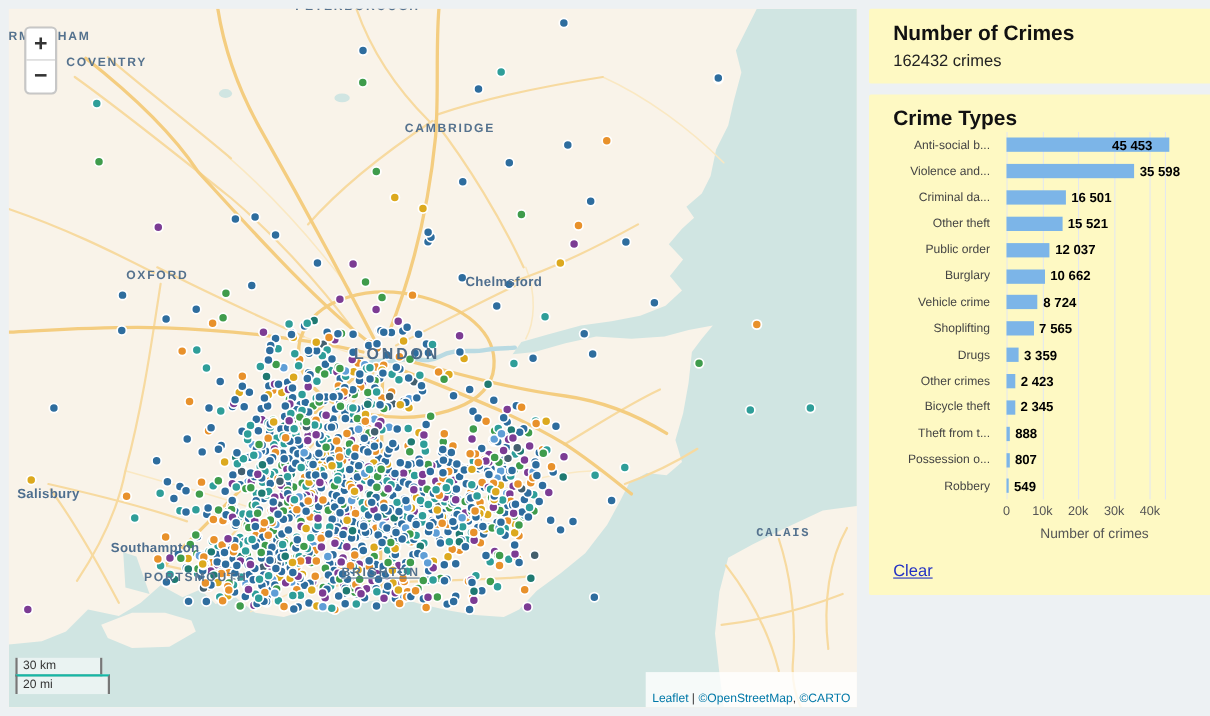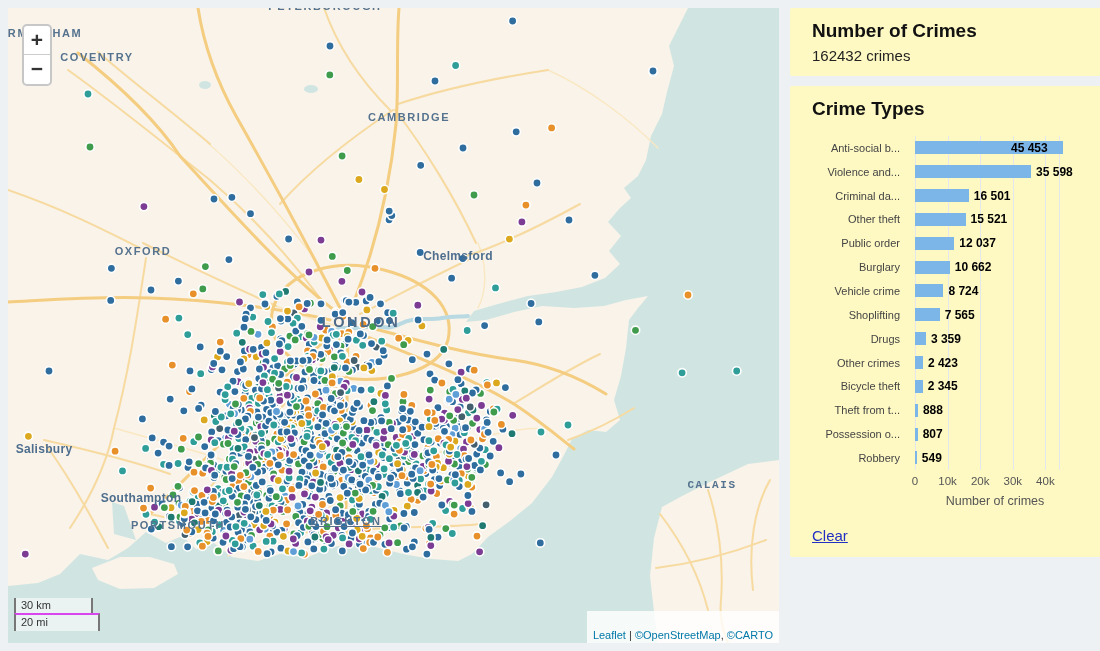--- a/index.html
+++ b/index.html
@@ -15,32 +15,32 @@
   .lbl.city{font-size:14.5px;font-weight:700;letter-spacing:2.6px;color:#4d6b88}
   .lbl.town{font-size:12px;font-weight:600;letter-spacing:.3px;color:#4e6e8e}
 
   .zoomctl{position:absolute;left:14px;top:16px;width:30px;background:#fff;border:2px solid rgba(0,0,0,.22);border-radius:5px;z-index:40}
   .zoomctl a{display:block;width:26px;height:29px;line-height:27px;text-align:center;font-size:21px;font-weight:700;color:#333;text-decoration:none;cursor:pointer}
   .zoomctl a.zin{border-bottom:1px solid #ccc}
 
   .scale{position:absolute;left:6px;bottom:12px;z-index:40;font-size:11px;color:#333;line-height:1.25}
   .scale-line{padding:1px 5px 1px;background:rgba(255,255,255,.55);border:2px solid #777;border-top:none;white-space:nowrap}
   .scale-line.km{width:79px}
-  .scale-line.mi{width:86px;border-top:2px solid #d946ef;border-bottom:none;margin-top:-2px}
+  .scale-line.mi{width:86px;border-top:2px solid #14b8a6;border-bottom:none;margin-top:-2px}
 
   .attrib{position:absolute;right:0;bottom:0;background:rgba(255,255,255,.8);padding:18px 6px 2px;font-size:11px;color:#333;z-index:40}
   .attrib a{color:#0078A8;text-decoration:none;cursor:pointer}
 
   
   .sidebar{position:absolute;left:790px;top:8px;width:300px}
   .panel{background:#fef9c3;border-radius:2px;padding:12px 22px;width:324px}
   .panel+.panel{margin-top:10px}
   .panel h2{margin:0;font-size:19px;font-weight:700;color:#111}
   .count{margin-top:5px;font-size:15px;color:#222}
-  .panel.types h2{margin-bottom:16px}
+  .panel.types h2{}
 
   .chart{position:relative;height:334px}
   .grid{position:absolute;top:0;width:1px;height:334px;background:#e4e8ee}
   .crow{display:flex;align-items:center;height:23.85px;position:relative;z-index:2}
   .clabel{flex:0 0 98px;padding-right:10px;margin-right:5px;text-align:right;font-size:11px;color:#444;white-space:nowrap;overflow:hidden}
   .cbars{flex:1;position:relative;height:13px}
   .bar{position:absolute;left:0;top:0;height:13px}
   .bval{position:absolute;top:50%;transform:translateY(-50%);font-size:12px;font-weight:700;color:#000;white-space:nowrap}
 
   .xaxis{position:relative;height:44px;margin-top:3px}

